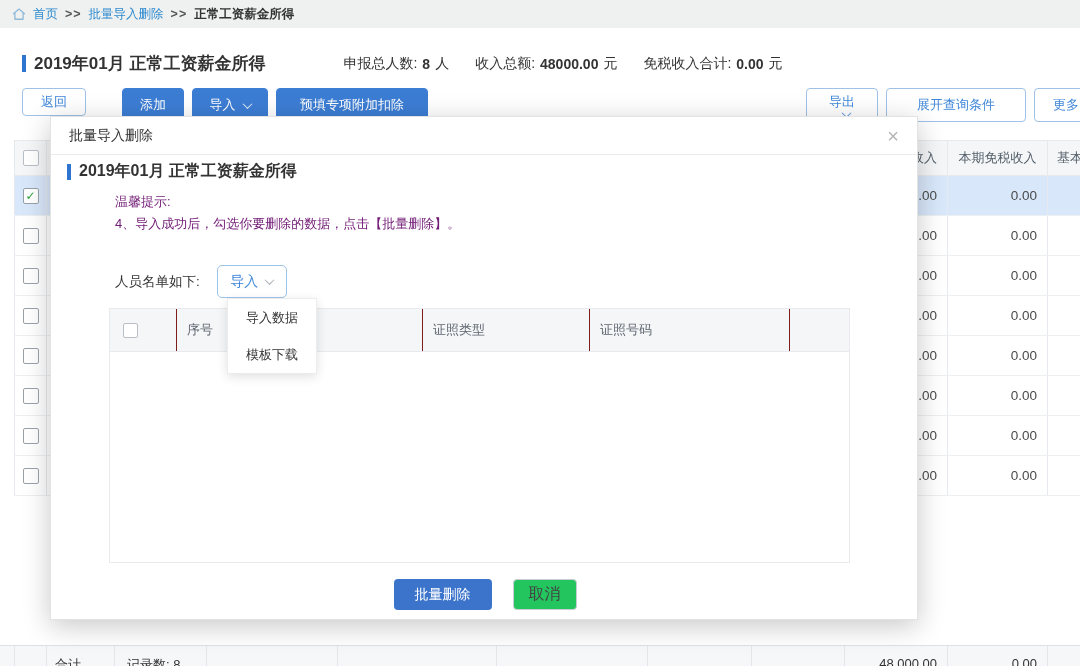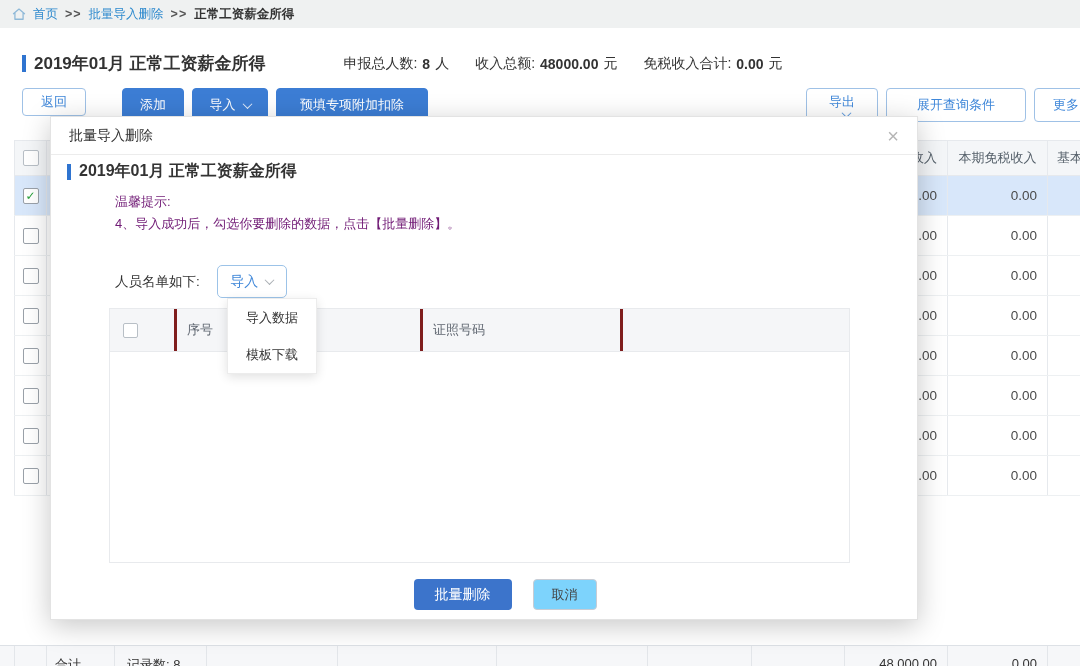--- a/index.html
+++ b/index.html
@@ -71,33 +71,33 @@
     display:flex; align-items:center; justify-content:center; cursor:pointer; }
   .m-import-btn .chev { color:#9aa0a6; }
   .m-menu { position:absolute; top:181px; left:176px; width:90px; background:#fff;
     border:1px solid #ececec; box-shadow:0 3px 10px rgba(0,0,0,.12); z-index:20; }
   .m-menu-item { height:37px; display:flex; align-items:center; justify-content:center;
     font-size:13px; color:#333; cursor:pointer; }
   .m-table { position:absolute; top:191px; left:58px; width:741px; height:255px;
     border:1px solid #e8eaed; background:#fff; }
   .m-thead { display:flex; height:43px; background:#f5f6f8; border-bottom:1px solid #e8eaed;
     align-items:center; font-size:13px; color:#5f6670; }
-  .m-th { height:100%; display:flex; align-items:center; border-right:3px solid #7f1d1d; padding-left:10px; }
+  .m-th { height:100%; display:flex; align-items:center; border-right:1px solid #7f1d1d; padding-left:10px; }
   .m-th.cbcell { width:67px; padding-left:13px; }
   .m-th.seq { width:66px; }
   .m-th.name { width:180px; }
   .m-th.ctype { width:167px; }
   .m-th.cno { width:200px; }
   .m-th.last { flex:1; border-right:none; }
   .m-buttons { position:absolute; top:462px; left:0; width:868px; display:flex;
-    justify-content:center; gap:21px;margin-left:20px; }
+    justify-content:center; gap:21px; }
   .m-btn-primary { width:98px; height:31px; background:#3c74cb; color:#fff; border:none;
     border-radius:4px; font-size:14px; display:flex; align-items:center; justify-content:center; cursor:pointer; }
-  .m-btn-cancel { width:64px; height:31px; background:#7dd3fc; color:#444; border:1px solid #c8ccd4;
-    border-radius:4px; font-size:13px; display:flex; align-items:center; justify-content:center; cursor:pointer; }
+  .m-btn-cancel { width:64px; height:31px; background:#22c55e; color:#444; border:1px solid #c8ccd4;
+    border-radius:4px; font-size:16px; display:flex; align-items:center; justify-content:center; cursor:pointer; }
 </style>
 </head>
 <body>
 
 <div class="topbar">
   <span class="home-icon">
     <svg viewBox="0 0 24 24" width="14" height="14">
         <path d="M2.5 11.5 L12 3.5 L21.5 11.5 M5 10 V21 H19 V10" fill="none" stroke="#8fb9d8" stroke-width="2.2" stroke-linecap="round" stroke-linejoin="round"></path>
       </svg>
   </span>
@@ -267,20 +267,21 @@
     </span>
   </div>
 
   <div class="m-table">
     <div class="m-thead">
       <div class="m-th cbcell">
           <span class="cbx header" style="width:15px;height:15px;"></span>
         </div>
       <div class="m-th seq">序号</div>
       <div class="m-th name"></div>
+      <div class="m-th ctype">证照类型</div>
       <div class="m-th cno">证照号码</div>
       <div class="m-th last"></div>
     </div>
   </div>
 
   <div class="m-menu">
     <div class="m-menu-item">导入数据</div>
     <div class="m-menu-item">模板下载</div>
   </div>
 

